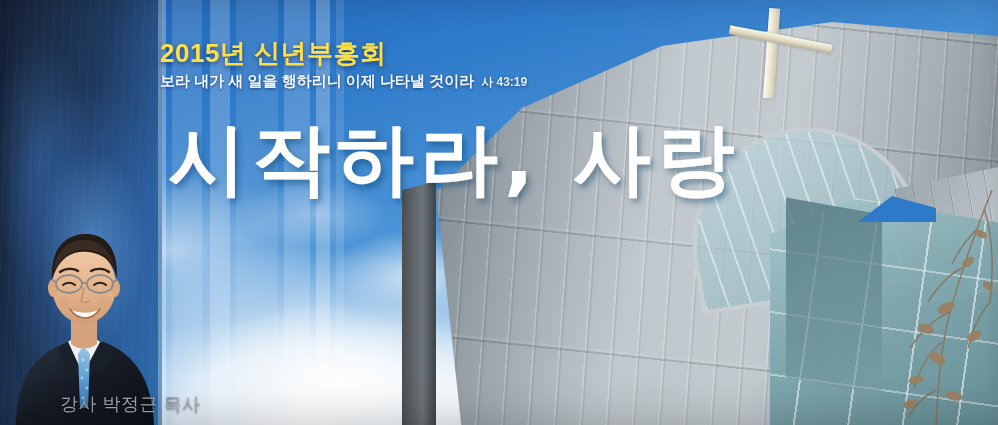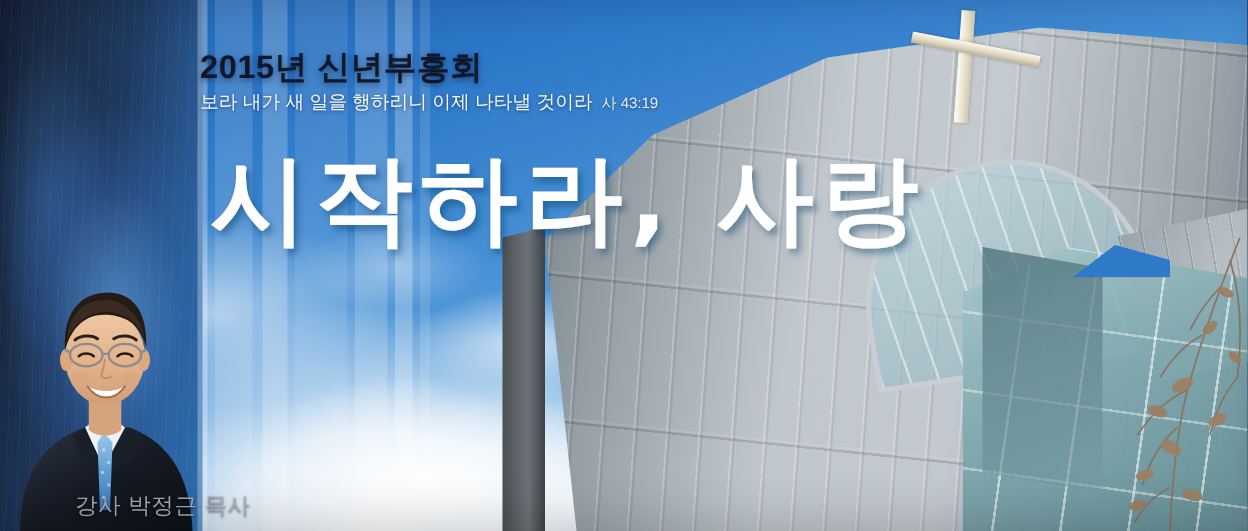--- a/index.html
+++ b/index.html
@@ -166,28 +166,28 @@
   .b2{ left:14px;  width:30px; background:rgba(255,255,255,.14); }
   .b3{ left:52px;  width:20px; background:rgba(255,255,255,.22); }
   .b4{ left:78px;  width:42px; background:rgba(255,255,255,.10); }
   .b5{ left:126px; width:26px; background:rgba(255,255,255,.18); }
   .b6{ left:158px; width:14px; background:rgba(255,255,255,.26); }
   .b7{ left:178px; width:8px;  background:rgba(255,255,255,.12); }
 
   
   .title{
     position:absolute; left:160px; top:36px;
-    font-size:26px; font-weight:bold; color:#0f172a;
+    font-size:26px; font-weight:bold; color:#fde047;
     letter-spacing:.5px;
     text-shadow:0 2px 5px rgba(0,20,60,.55);
     white-space:nowrap;
   }
   .subtitle{
     position:absolute; left:160px; top:72px;
-    font-size:15px; color:#f2f7fd; font-weight:normal;
+    font-size:15px; color:#f2f7fd; font-weight:bold;
     text-shadow:0 1px 3px rgba(0,20,60,.55);
     white-space:nowrap;
   }
   .subtitle .ref{ font-size:12px; color:#e4edf8; margin-left:7px; }
 
   .headline{
     position:absolute; left:168px; top:112px;
     width:560px; height:100px;
   }
   .headline svg{ width:100%; height:100%; display:block; overflow:visible; }

